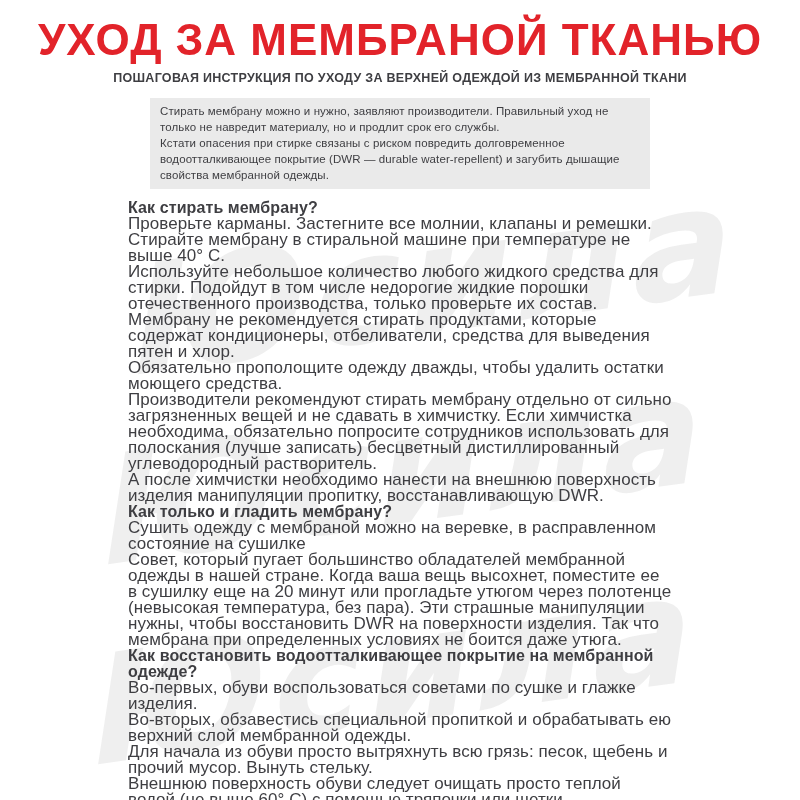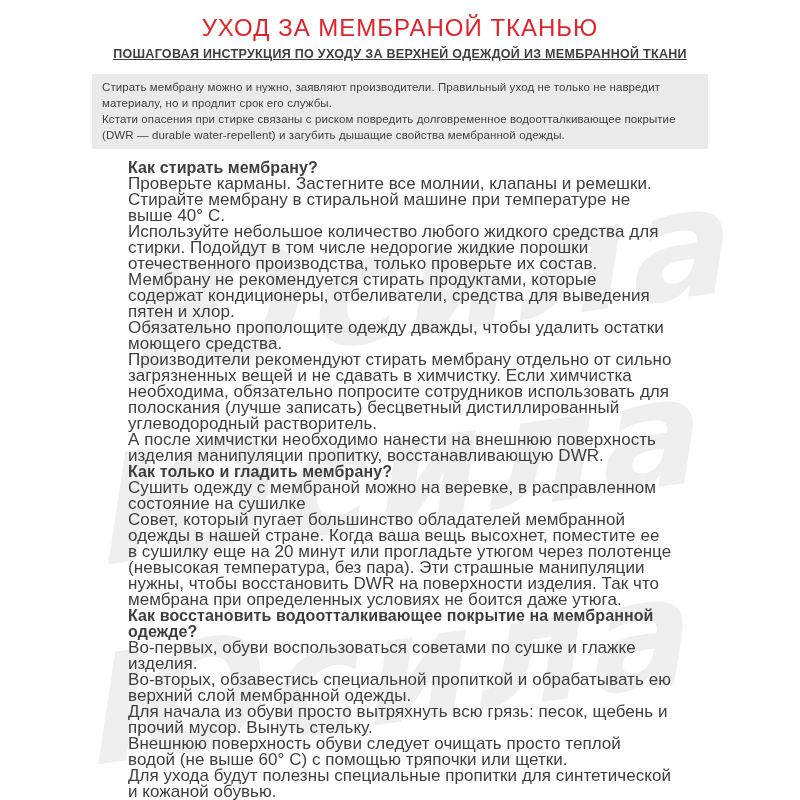--- a/index.html
+++ b/index.html
@@ -32,38 +32,37 @@
     user-select: none;
     z-index: 0;
   }
   .wm1 { left: 130px; top: 235px; }
   .wm2 { left: 100px; top: 425px; }
   .wm3 { left: 90px;  top: 625px; }
   
   .header { position: relative; z-index: 1; padding-top: 14px; text-align: center; }
   .title {
     color: #e2232a;
-    font-size: 24px;
-    font-weight: 400;
+    font-size: 44px;
+    font-weight: 700;
     letter-spacing: 1px;
     line-height: 1.2;
   }
   .subtitle {
     margin-top: 4px;
     color: #3e3e42;
     font-size: 12.5px;
     font-weight: 700;
     letter-spacing: 0.3px;
-    text-decoration: underline;
   }
   
   .intro {
     position: relative;
     z-index: 1;
-    width: 616px;
+    width: 500px;
     margin: 13px auto 0 auto;
     background: #eaeaea;
     padding: 5px 10px 6px 10px;
   }
   .intro-line {
     color: #3e3e42;
     font-size: 11.5px;
     line-height: 16px;
     letter-spacing: 0.1px;
   }

